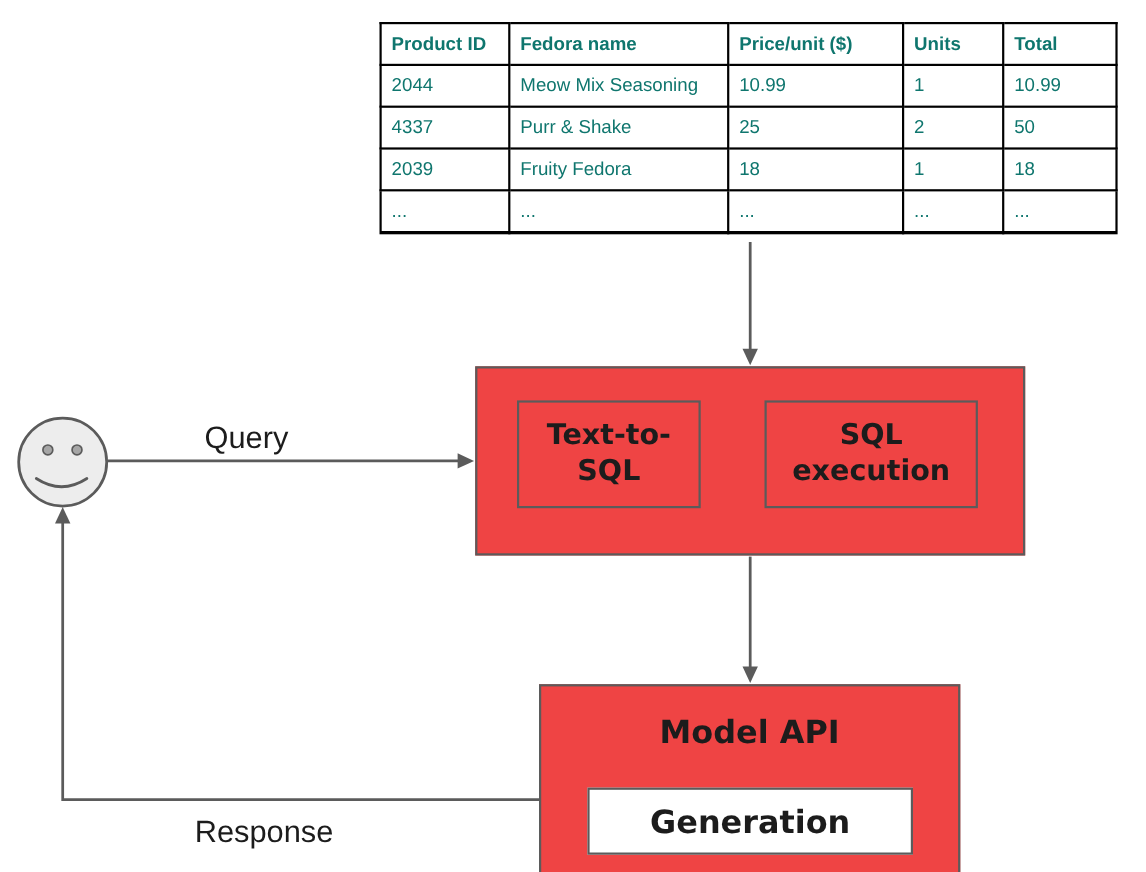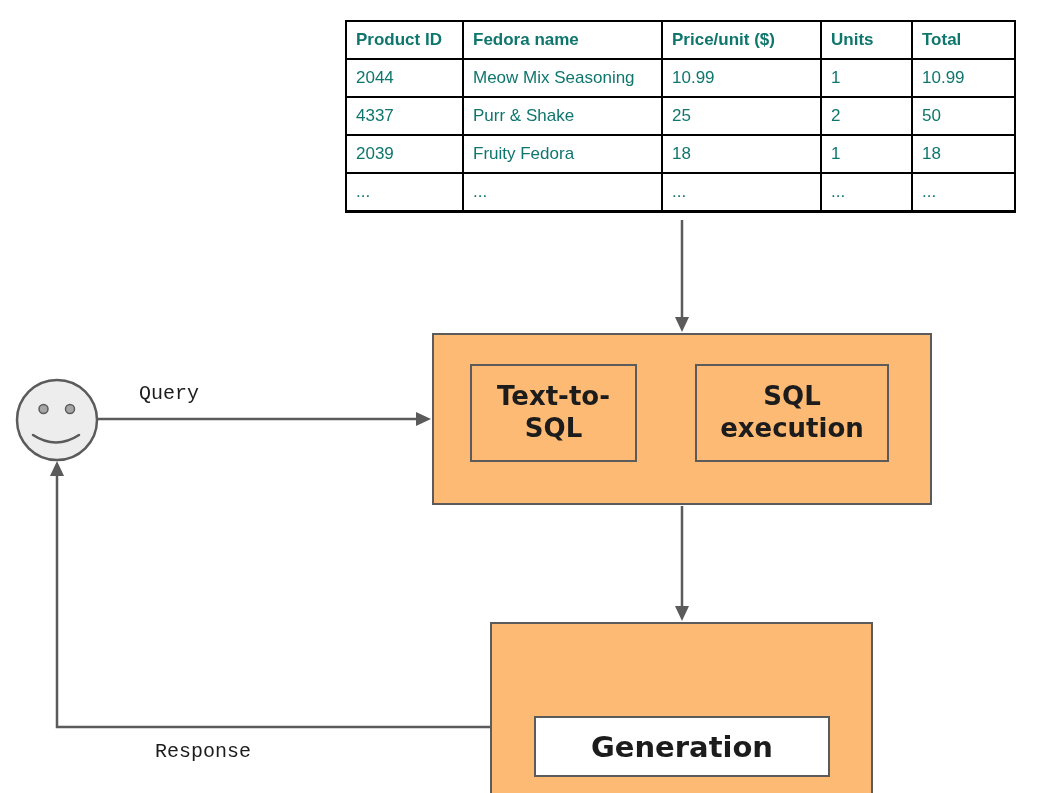--- a/index.html
+++ b/index.html
@@ -41,21 +41,21 @@
     vertical-align: middle;
     white-space: nowrap;
     overflow: hidden;
   }
   .dtable th { font-weight: bold; }
   
   .box {
     position: absolute;
     box-sizing: border-box;
     border: 2px solid #5b5b5b;
-    background: #fdba74;
+    background: #ef4444;
     z-index: 2;
   }
   .pipeline-box  { left: 432px; top: 333px; width: 500px; height: 172px; }
   .stage-box {
     display: flex; flex-direction: column;
     align-items: center; justify-content: center;
     font-family: "DejaVu Sans", "Liberation Sans", sans-serif;
     font-weight: bold;
     font-size: 26px;
     line-height: 1.22;
@@ -83,23 +83,24 @@
     display: flex; align-items: center; justify-content: center;
     font-family: "DejaVu Sans", "Liberation Sans", sans-serif;
     font-weight: bold;
     font-size: 29px;
     color: #1c1c1c;
   }
   
   .flow-label {
     position: absolute;
     z-index: 2;
-    font-family: Liberation Mono, monospace;
-    font-size: 20px;
-    color: #1c1c1c;
+    font-family: Liberation Sans, sans-serif;
+    font-size: 28px;
+    color: #1c1c1c;
+    text-align: center;
     width: 170px;
   }
   .query-label    { left: 139px; top: 382px; }
   .response-label { left: 155px; top: 740px; }
 </style>
 </head>
 <body>
 
 <div class="canvas">
 
@@ -195,20 +196,21 @@
     <span>Text-to-</span>
     <span>SQL</span>
   </div>
 
   <div class="box stage-box sqlexec-box">
     <span>SQL</span>
     <span>execution</span>
   </div>
 
   <div class="box model-box">
+    <div class="model-title">Model API</div>
     <div class="gen-box">
       <span>Generation</span>
     </div>
   </div>
 
   <div class="flow-label query-label">Query</div>
   <div class="flow-label response-label">Response</div>
 
 </div>
 

